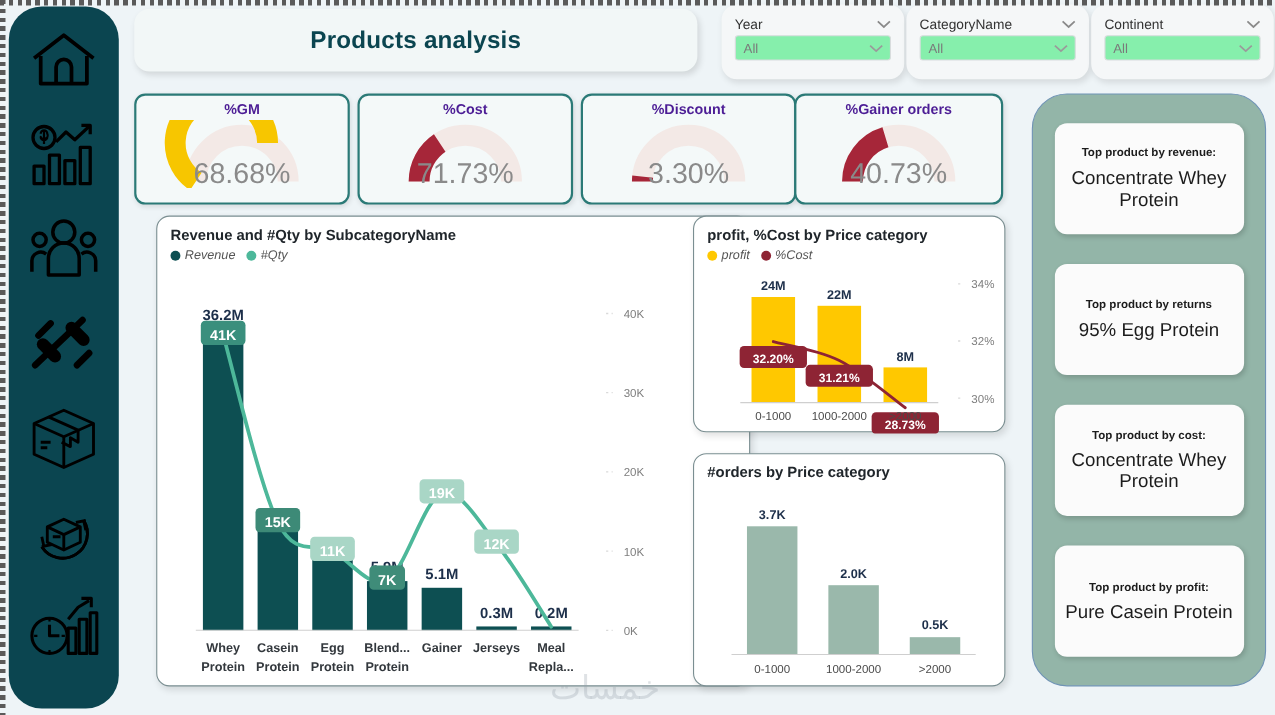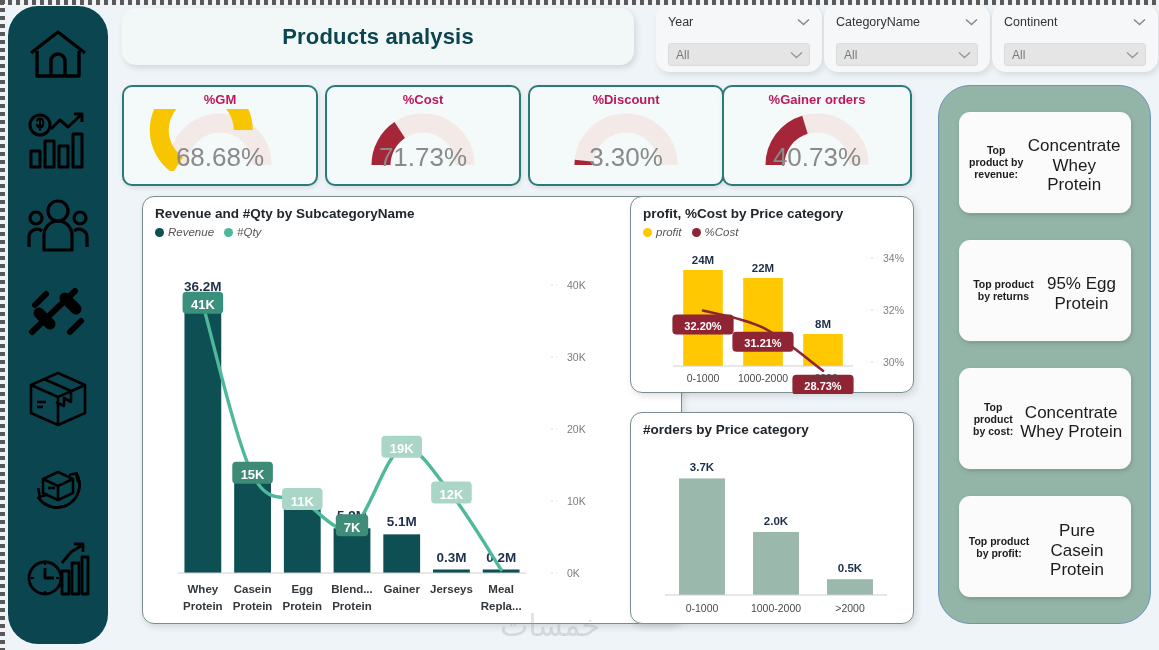--- a/index.html
+++ b/index.html
@@ -70,25 +70,25 @@
     padding: 8px 12px 0 12px;
   }
   #slicer-year { left: 656px; }
   #slicer-category { left: 824px; }
   #slicer-continent { left: 992px; }
   .slicer-head {
     display: flex; align-items: center; justify-content: space-between;
     font-size: 12.5px; color: #333; height: 20px;
   }
   .slicer-val {
-    margin-top: 11px;
+    margin-top: 0;
     height: 23px;
     border: 1px solid #d8dcdd;
     border-radius: 3px;
-    background: #e5e5e5;
+    background: #86efac;
     display: flex; align-items: center; justify-content: space-between;
     padding: 0 6px 0 7px;
     font-size: 12px; color: #7a7a7a;
   }
   .chev { width: 13px; height: 8px; flex: none; }
   .chev svg { width: 13px; height: 8px; display:block; }
 
   
   .kpi {
     position: absolute; top: 85px;
@@ -97,21 +97,21 @@
     border: 2px solid #2b7a77;
     border-radius: 10px;
     box-shadow: 1px 2px 5px rgba(0,0,0,.10);
   }
   #kpi-gm { left: 122px; }
   #kpi-cost { left: 325px; }
   #kpi-discount { left: 528px; }
   #kpi-returns { left: 722px; width: 190px; }
   .kpi-title {
     text-align: center; font-size: 13px; font-weight: bold;
-    color: #be185d; margin-top: 5px;
+    color: #4c1d95; margin-top: 5px;
   }
   .gauge-wrap {
     position: relative; width: 100%; height: 72px;
     display: flex; align-items: flex-end; justify-content: center;
   }
   .gauge-wrap svg { position: absolute; left: 50%; top: 2px; transform: translateX(-50%); }
   .gauge-val {
     position: absolute; left: 50%; bottom: 6px; transform: translateX(-50%);
     font-size: 26px; color: #8a8a8a;
   }
@@ -183,21 +183,21 @@
     border-radius: 32px;
     display: flex; flex-direction: column;
     align-items: center; justify-content: space-around;
     padding: 12px 0;
   }
   .tcard {
     width: 172px; height: 101px;
     background: #fbfbfb;
     border-radius: 11px;
     box-shadow: 1px 2px 5px rgba(0,0,0,.16);
-    display: flex; 
+    display: flex; flex-direction: column;
     align-items: center; justify-content: center;
     padding: 6px 8px;
   }
   .tcard .cap {
     font-size: 10.5px; font-weight: bold; color: #1c1c1c;
     text-align: center;
   }
   .tcard .val {
     margin-top: 7px;
     font-size: 17px; color: #1c1c1c;

